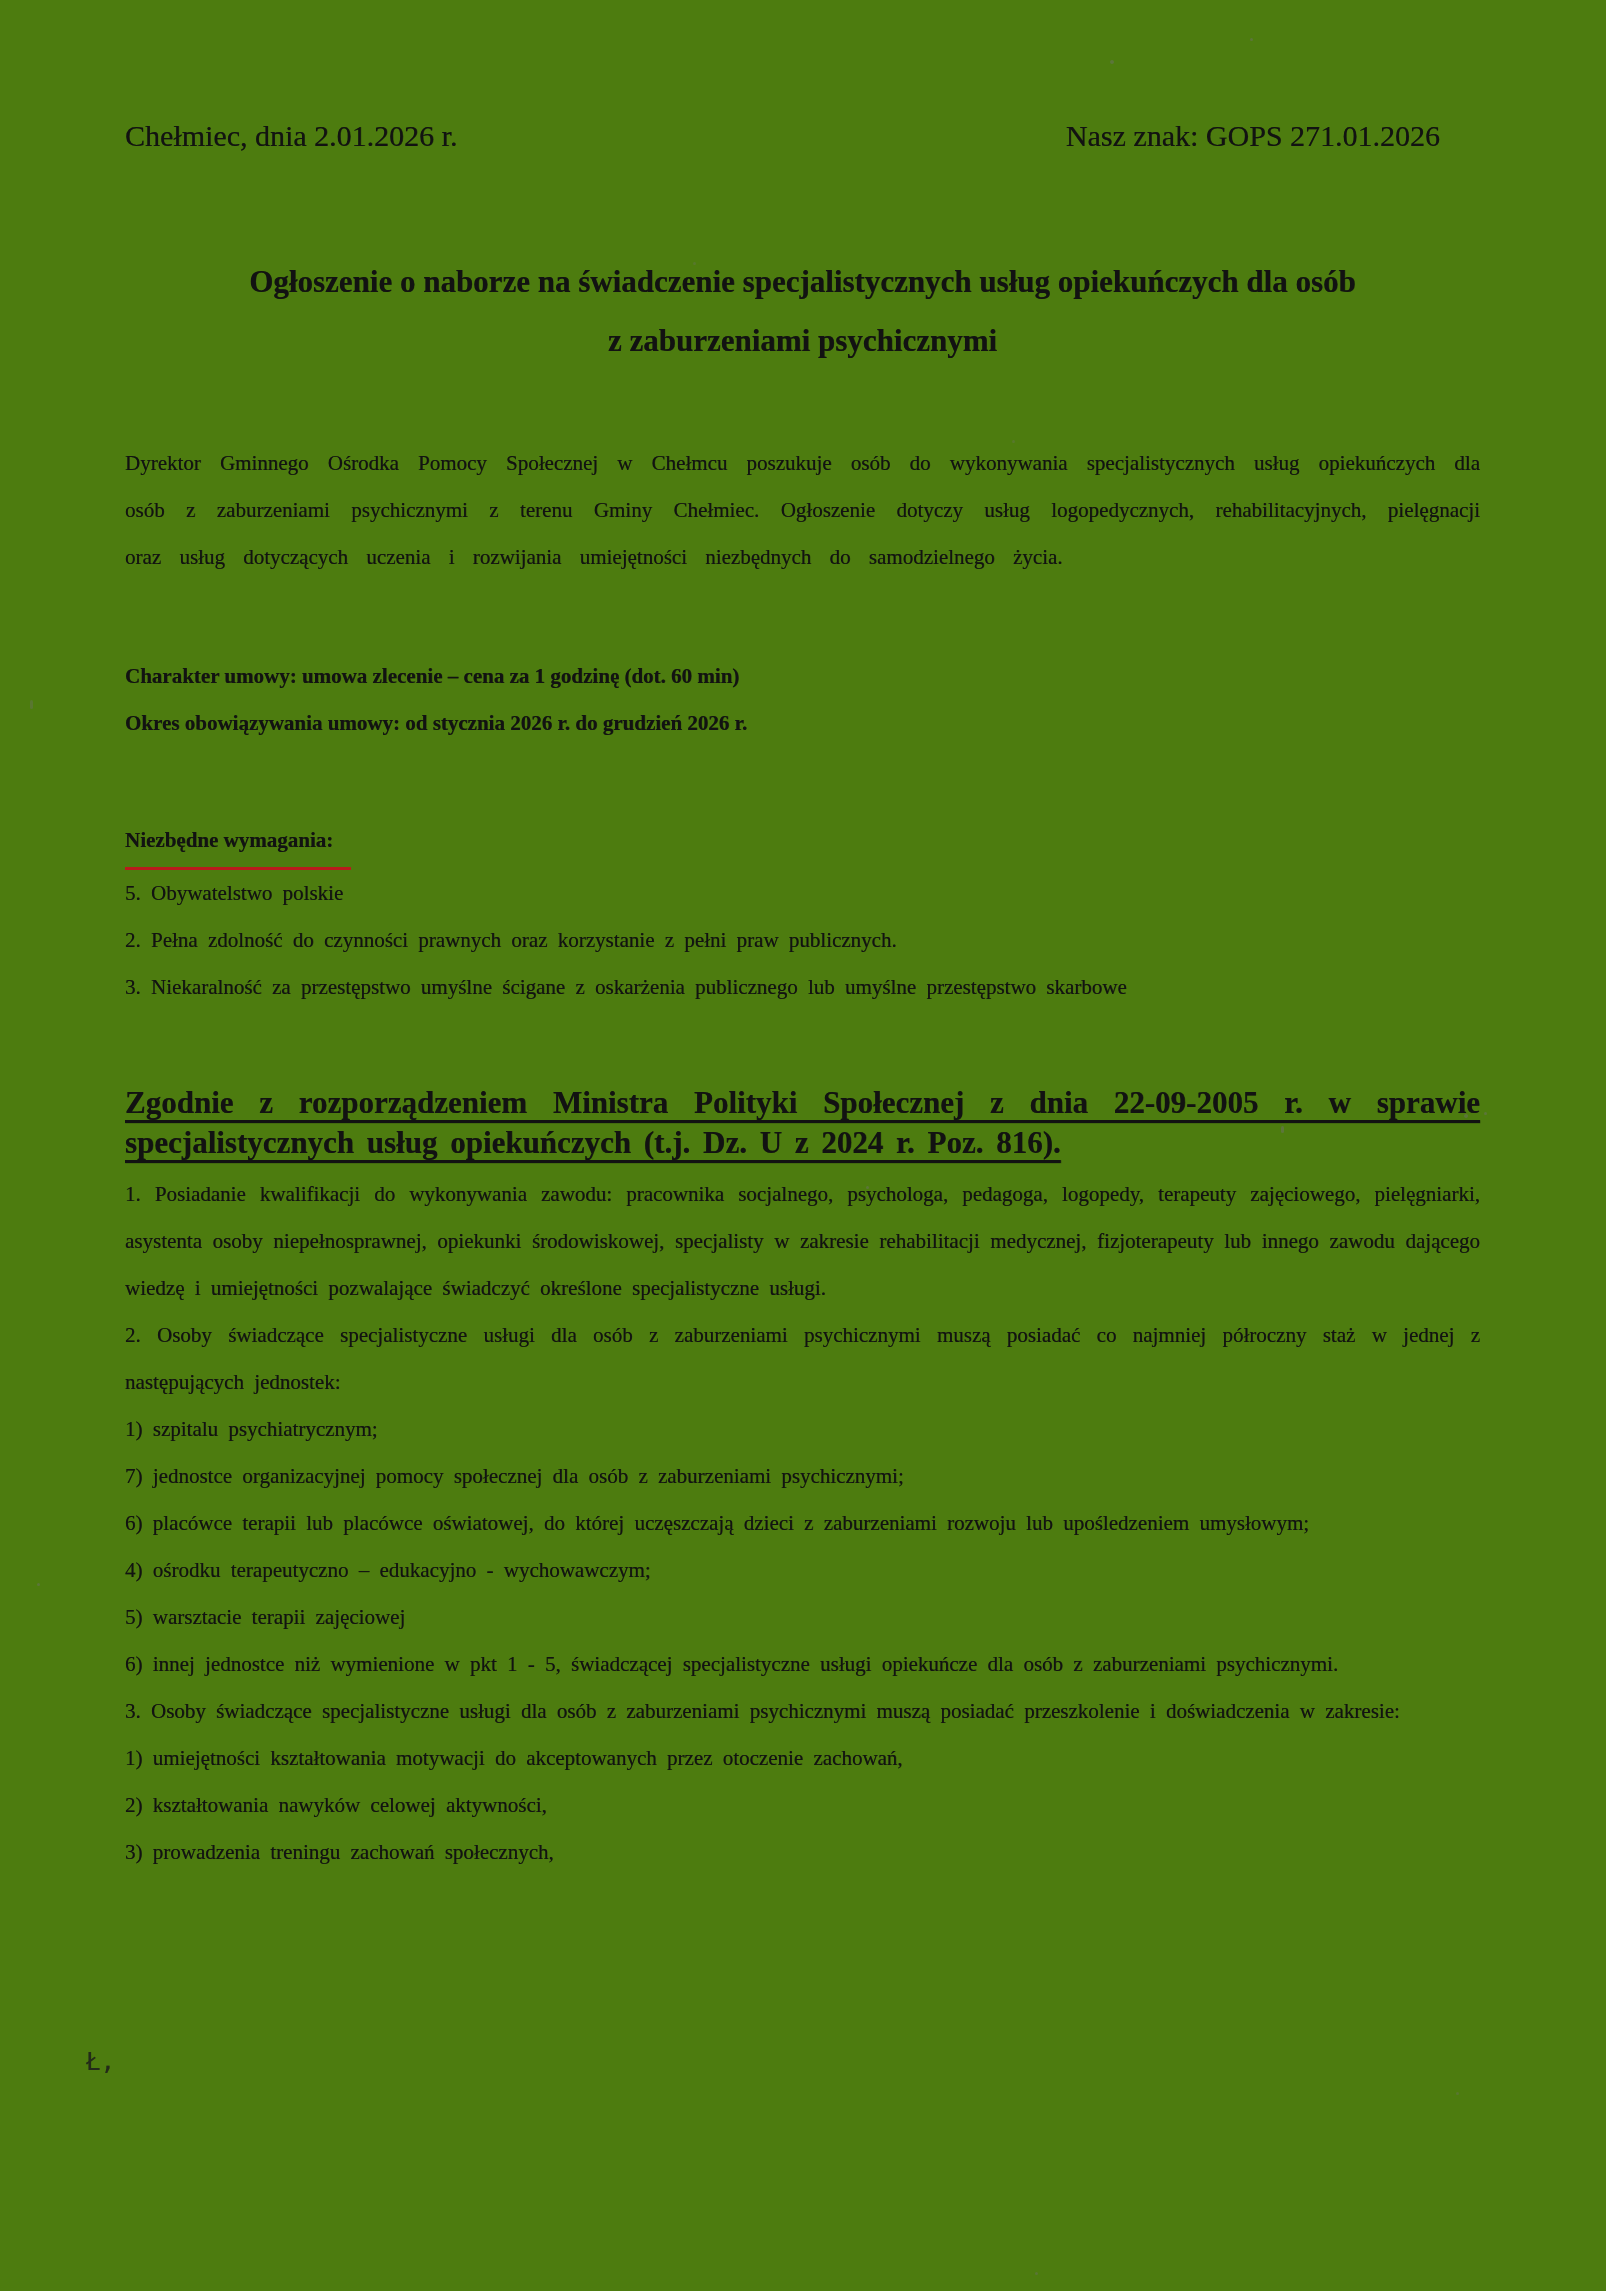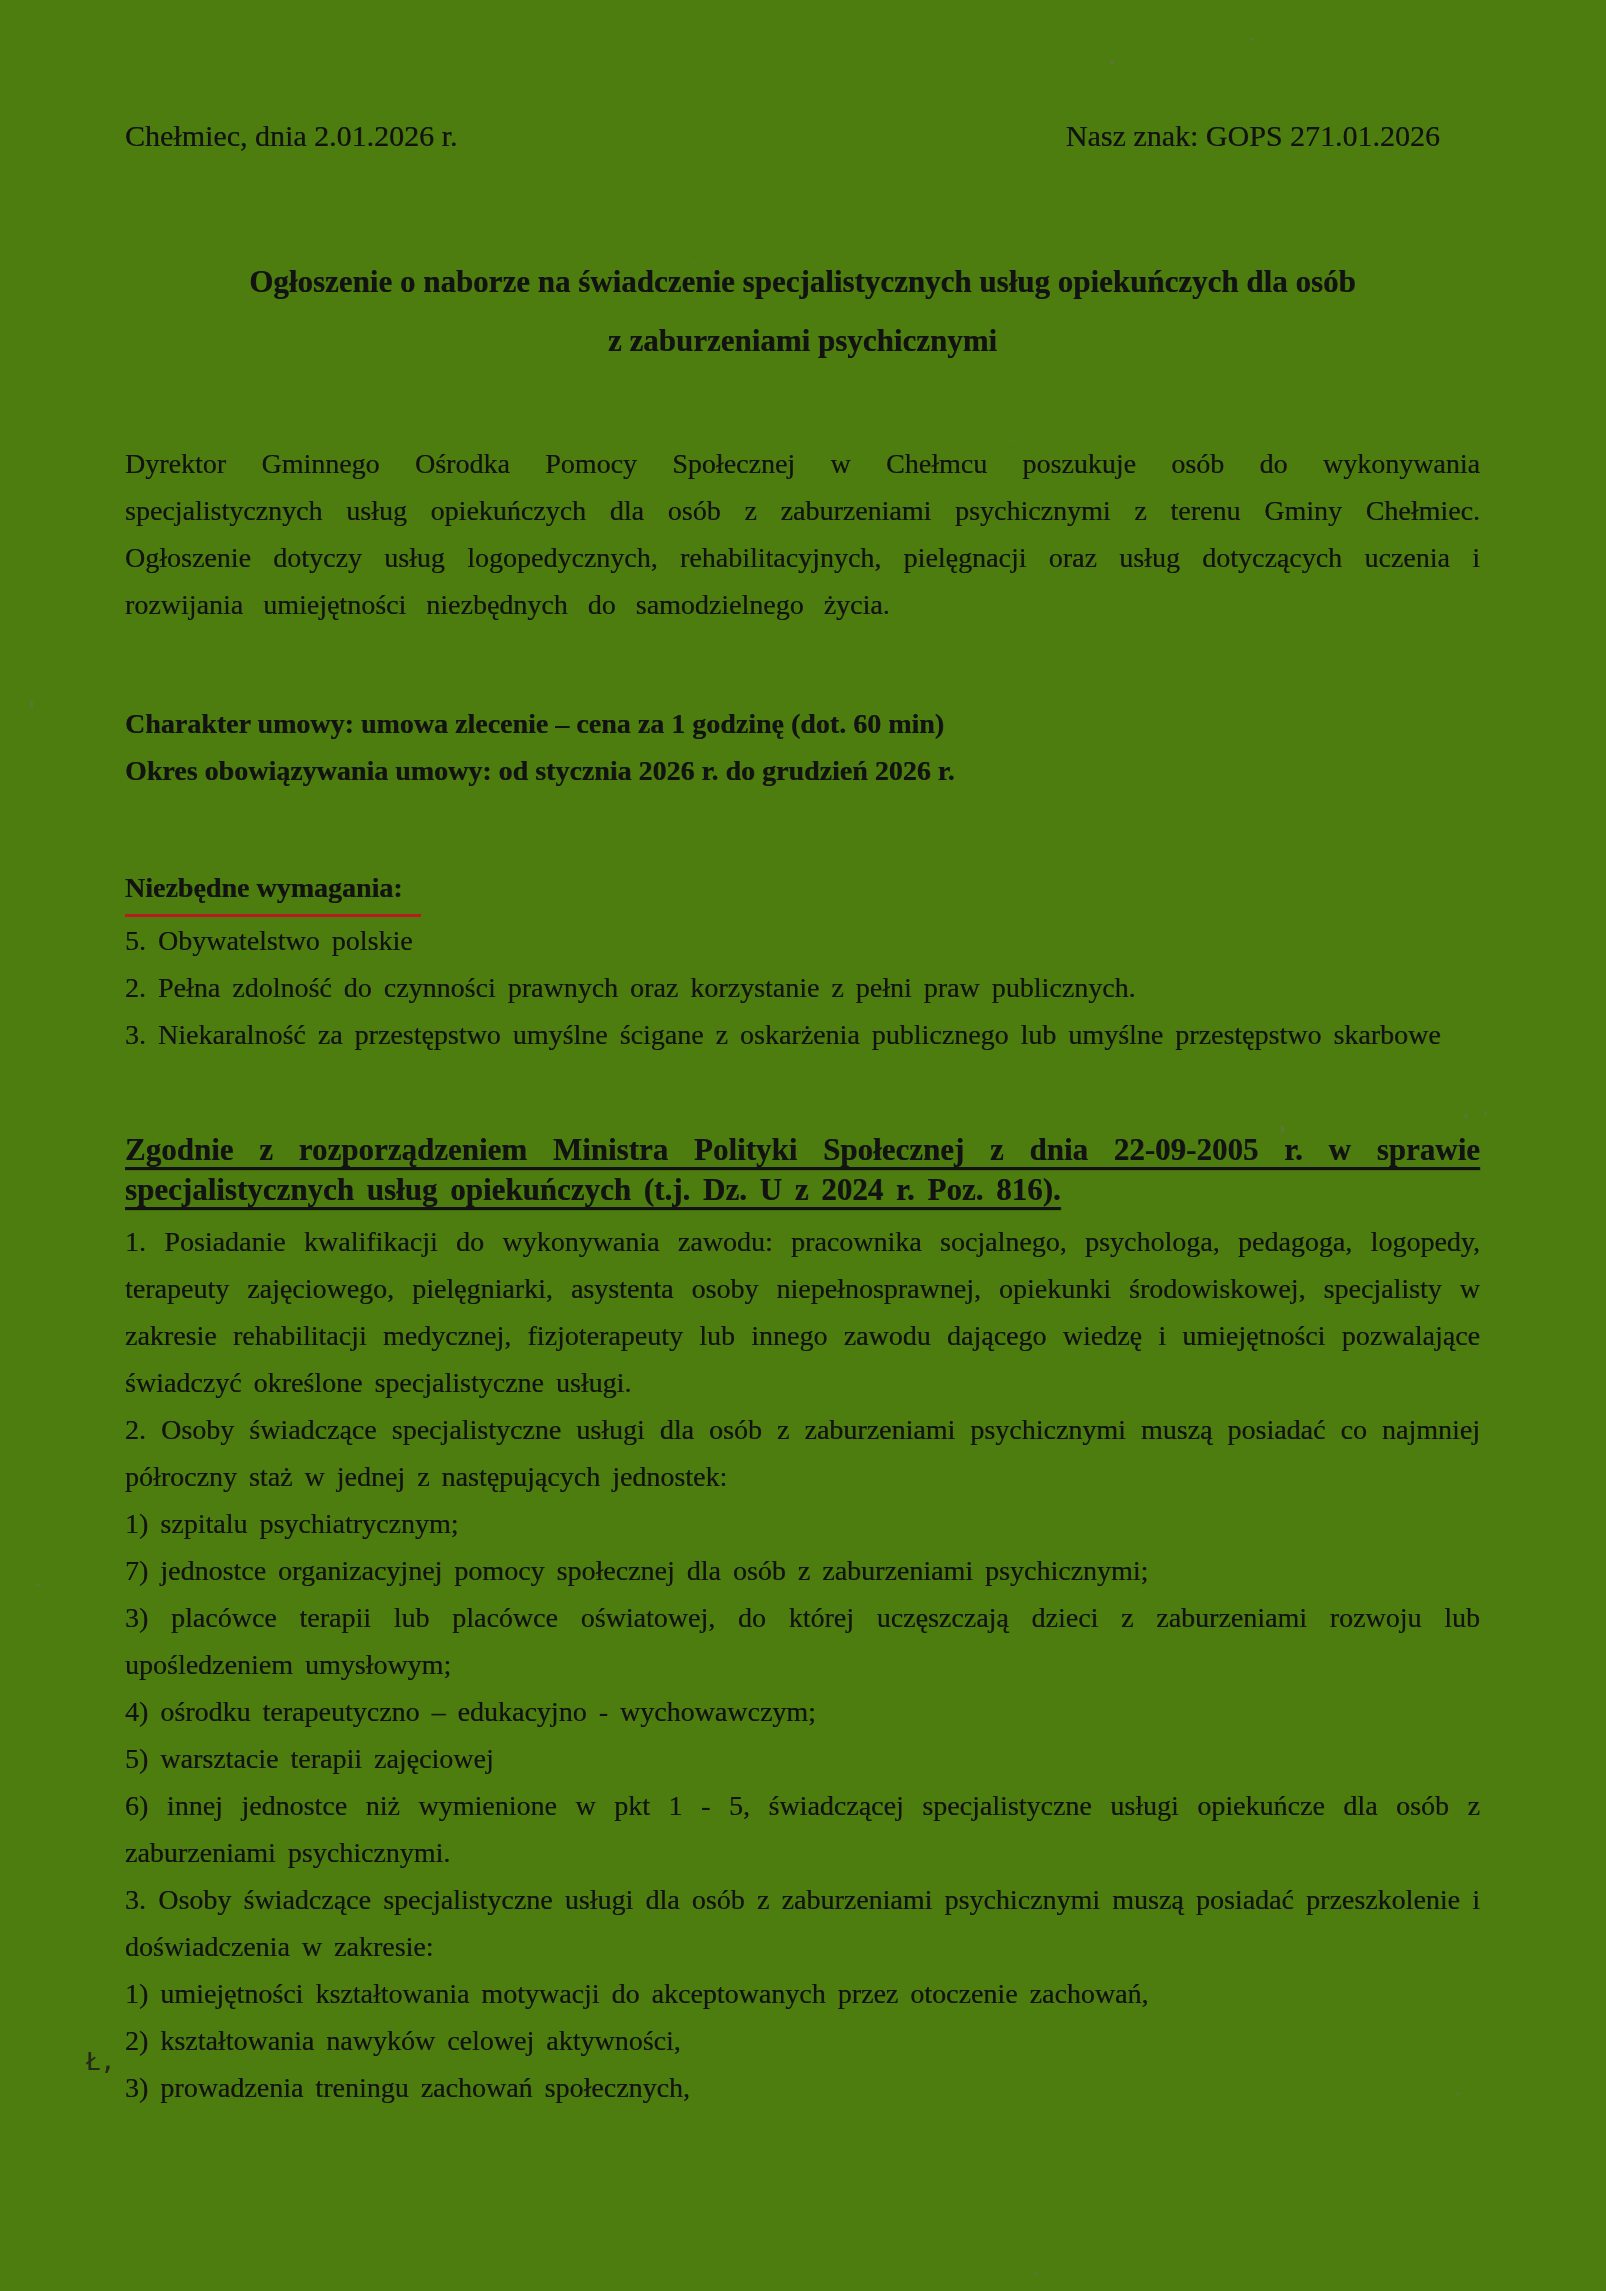--- a/index.html
+++ b/index.html
@@ -19,21 +19,21 @@
     padding:116px 166px 0 125px;
     font-size:30px;line-height:40px;
   }
   .title{
     margin:96px 0 0 0;
     text-align:center;
     font-weight:700;
     font-size:31px;line-height:59px;
   }
   p{margin:0;}
-  .body-text{font-size:28px;line-height:47px;}
+  .body-text{font-size:21px;line-height:47px;}
   .justify{text-align:justify;text-justify:inter-word;}
   .wide{word-spacing:13px;}
   .mid{word-spacing:5px;}
   .intro{margin-top:70px;}
   .contract{margin-top:72px;font-weight:700;}
   .req-block{margin-top:70px;}
   .req-heading{font-weight:700;}
   .req-heading .u-block{
     display:inline-block;
     border-bottom:3px solid #b91c1c;
@@ -112,21 +112,21 @@
     <p class="reg-heading justify mid">
       <span class="underlined">Zgodnie z rozporządzeniem Ministra Polityki Społecznej z dnia 22-09-2005 r. w sprawie specjalistycznych usług opiekuńczych (t.j. Dz. U z 2024 r. Poz. 816).</span>
     </p>
 
     <div class="reg-list body-text">
 
     <p class="line justify mid">1. Posiadanie kwalifikacji do wykonywania zawodu: pracownika socjalnego, psychologa, pedagoga, logopedy, terapeuty zajęciowego, pielęgniarki, asystenta osoby niepełnosprawnej, opiekunki środowiskowej, specjalisty w zakresie rehabilitacji medycznej, fizjoterapeuty lub innego zawodu dającego wiedzę i umiejętności pozwalające świadczyć określone specjalistyczne usługi.</p>
         <p class="line justify mid">2. Osoby świadczące specjalistyczne usługi dla osób z zaburzeniami psychicznymi muszą posiadać co najmniej półroczny staż w jednej z następujących jednostek:</p>
         <p class="line justify mid">1) szpitalu psychiatrycznym;</p>
         <p class="line justify mid">7) jednostce organizacyjnej pomocy społecznej dla osób z zaburzeniami psychicznymi;</p>
-        <p class="line justify mid">3) placówce terapii lub placówce oświatowej, do której uczęszczają dzieci z zaburzeniami rozwoju lub upośledzeniem umysłowym;</p>
+        <p class="line justify mid">6) placówce terapii lub placówce oświatowej, do której uczęszczają dzieci z zaburzeniami rozwoju lub upośledzeniem umysłowym;</p>
         <p class="line justify mid">4) ośrodku terapeutyczno – edukacyjno - wychowawczym;</p>
         <p class="line justify mid">5) warsztacie terapii zajęciowej</p>
         <p class="line justify mid">6) innej jednostce niż wymienione w pkt 1 - 5, świadczącej specjalistyczne usługi opiekuńcze dla osób z zaburzeniami psychicznymi.</p>
         <p class="line justify mid">3. Osoby świadczące specjalistyczne usługi dla osób z zaburzeniami psychicznymi muszą posiadać przeszkolenie i doświadczenia w zakresie:</p>
         <p class="line justify mid">1) umiejętności kształtowania motywacji do akceptowanych przez otoczenie zachowań,</p>
         <p class="line justify mid">2) kształtowania nawyków celowej aktywności,</p>
         <p class="line justify mid">3) prowadzenia treningu zachowań społecznych,</p>
       </div>
 
   </div>

